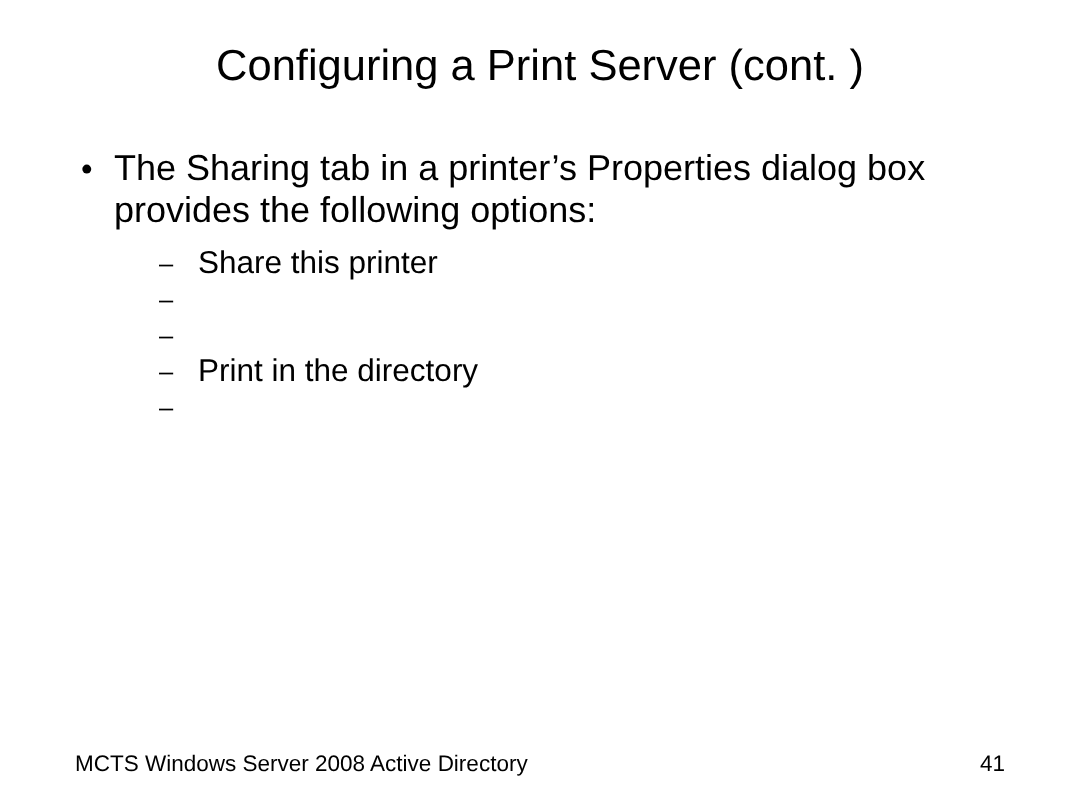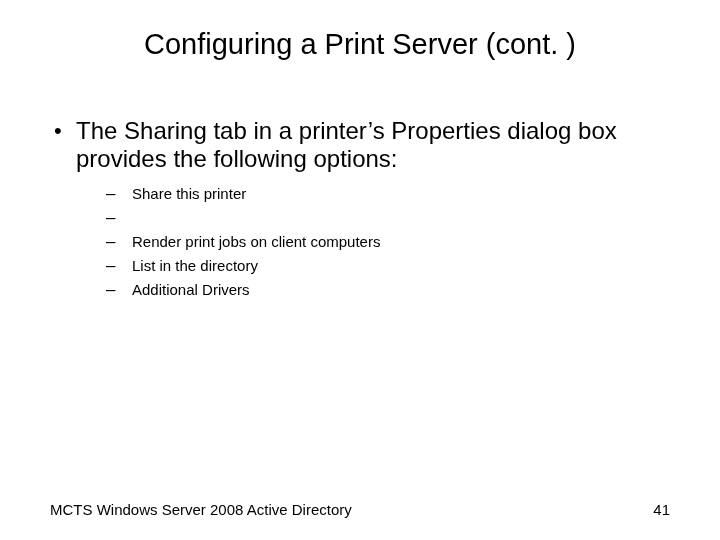--- a/index.html
+++ b/index.html
@@ -8,21 +8,21 @@
       height: 540px;
       background: #fff;
       font-family: Arial, Helvetica, sans-serif;
       color: #000;
       position: relative;
       padding: 28px 50px 0 50px;
     }
     .title {
       font-size: 29px;
       text-align: center;
-      margin-bottom: 56px;
+      margin-bottom: 38px;
       font-weight: normal;
     }
     .main-bullet {
       display: flex;
       align-items: flex-start;
       margin-left: 4px;
       margin-bottom: 10px;
     }
     .main-bullet .dot {
       flex: 0 0 auto;
@@ -43,21 +43,21 @@
       align-items: flex-start;
       margin-bottom: 2px;
     }
     .sub-item .dash {
       flex: 0 0 auto;
       width: 26px;
       font-size: 17px;
       line-height: 22px;
     }
     .sub-item .text {
-      font-size: 15px;
+      font-size: 21px;
       line-height: 22px;
     }
     .footer {
       position: absolute;
       bottom: 22px;
       left: 50px;
       right: 50px;
       display: flex;
       justify-content: space-between;
       font-size: 15px;
@@ -77,28 +77,26 @@
 <div class="sub-list">
   <div class="sub-item">
     <span class="dash">–</span>
     <span class="text">Share this printer</span>
   </div>
   <div class="sub-item">
     <span class="dash">–</span>
   </div>
   <div class="sub-item">
     <span class="dash">–</span>
-    <span class="text">Render print jobs on client computers</span>
   </div>
   <div class="sub-item">
     <span class="dash">–</span>
-    <span class="text">List in the directory</span>
+    <span class="text">Print in the directory</span>
   </div>
   <div class="sub-item">
     <span class="dash">–</span>
-    <span class="text">Additional Drivers</span>
   </div>
 </div>
 
 <div class="footer">
   <span>MCTS Windows Server 2008 Active Directory</span>
   <span>41</span>
 </div>
 
 </body></html>

